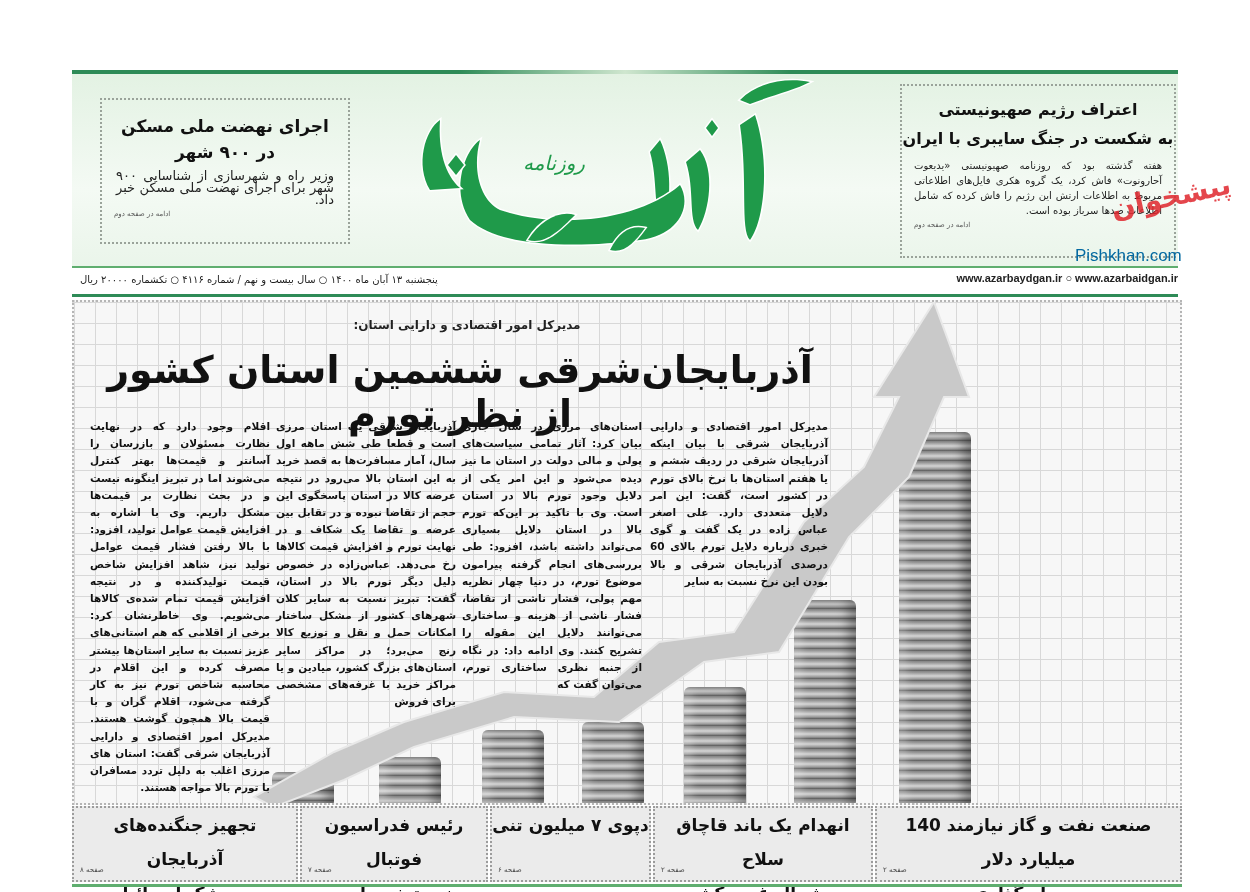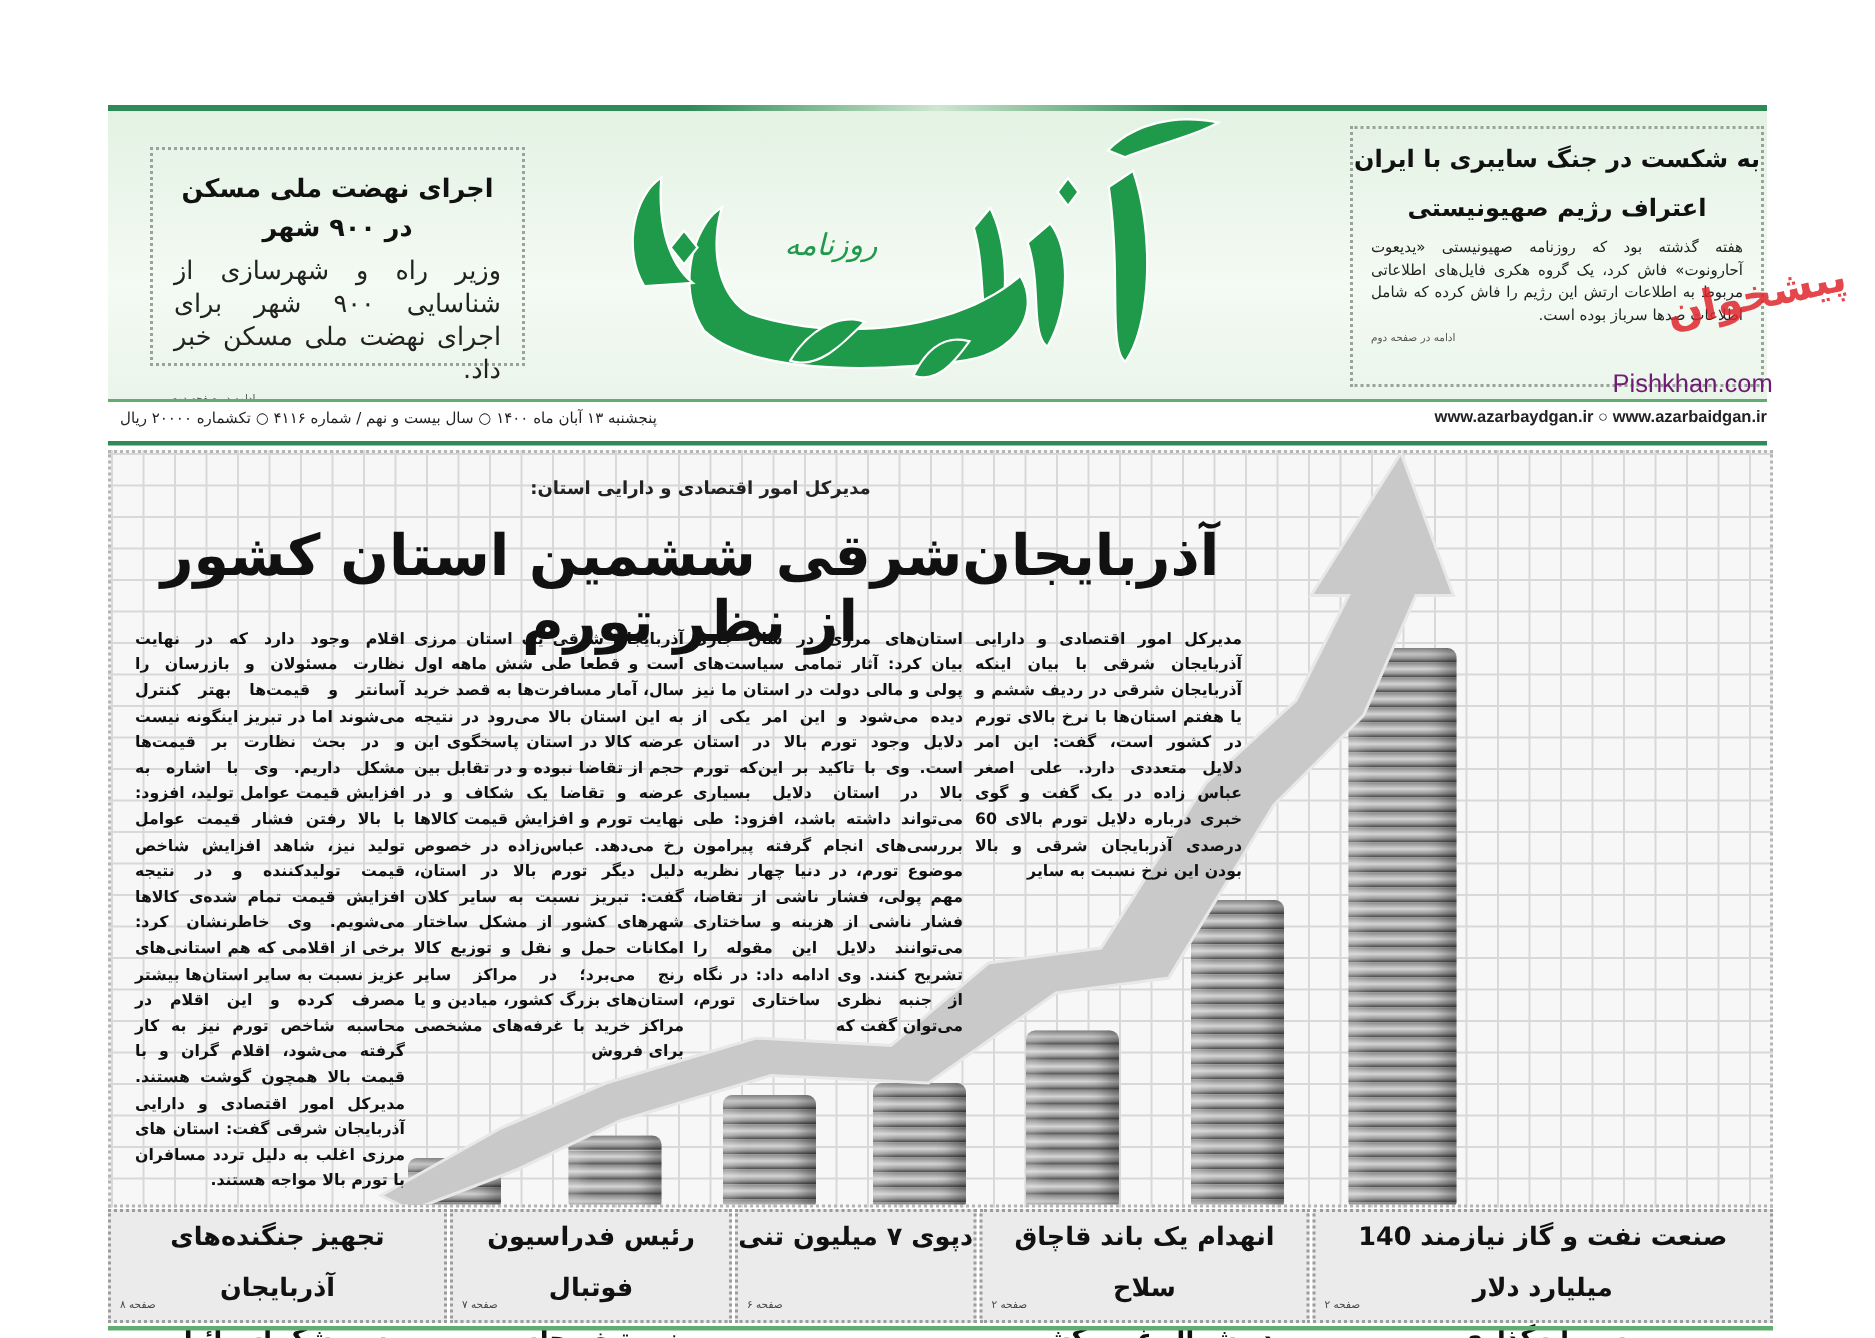--- a/index.html
+++ b/index.html
@@ -4,41 +4,41 @@
 <style>
   html,body{margin:0;padding:0;}
   body{width:1250px;height:892px;background:#ffffff;position:relative;overflow:hidden;font-family:"DejaVu Sans",sans-serif;}
   .abs{position:absolute;}
   .topline{left:72px;top:70px;width:1106px;height:4px;background:linear-gradient(90deg,#2e8b57 0%,#2e8b57 35%,#cfe6cf 50%,#2e8b57 65%,#2e8b57 100%);}
   .masthead{left:72px;top:74px;width:1106px;height:192px;background:linear-gradient(180deg,#e3f2e3 0%,#f4faf4 60%,#eaf5ea 100%);}
   .box{border:2px dotted #9aa39a;box-sizing:border-box;}
   .leftbox{left:100px;top:98px;width:250px;height:146px;}
   .rightbox{left:900px;top:84px;width:276px;height:174px;}
   .boxtitle{font-family:"DejaVu Sans",sans-serif;font-weight:bold;color:#111;text-align:center;direction:rtl;}
-  .boxbody{font-size:17px;color:#222;line-height:22px;direction:rtl;text-align:justify;}
+  .boxbody{font-size:13px;color:#222;line-height:12px;direction:rtl;text-align:justify;}
   .cont{font-size:7px;color:#555;direction:rtl;text-align:left;}
   .logo{left:410px;top:70px;width:420px;height:200px;}
   .dateline{left:72px;top:266px;width:1106px;height:26px;border-top:2px solid #5fae6f;border-bottom:3px solid #2e8b57;background:#fff;}
   .datetext{left:80px;top:274px;font-size:10px;color:#222;direction:rtl;}
   .webtext{right:72px;top:272px;font-size:11px;font-weight:bold;color:#222;font-family:"Liberation Sans",sans-serif;}
   .mainframe{left:72px;top:300px;width:1110px;height:505px;border:2px dotted #b5b5b5;box-sizing:border-box;overflow:hidden;
     background-color:#f7f7f7;
     background-image:linear-gradient(#d8d8d8 1px,transparent 1px),linear-gradient(90deg,#d8d8d8 1px,transparent 1px);
     background-size:21px 21px;}
   .kicker{left:340px;top:318px;width:230px;font-size:12px;font-weight:bold;color:#222;direction:rtl;text-align:center;margin-left:12px;}
   .headline{left:95px;top:348px;width:730px;font-size:38px;font-weight:bold;color:#111;direction:rtl;text-align:center;font-family:"DejaVu Sans",sans-serif;letter-spacing:-1px;}
   .col{font-size:10.5px;line-height:17.2px;color:#111;direction:rtl;text-align:justify;font-weight:bold;}
   .coin{position:absolute;border-radius:6px;background:repeating-linear-gradient(180deg,#8e8e8e 0px,#d4d4d4 4px,#9a9a9a 7px,#555 9px,#bdbdbd 10px);box-shadow:inset -8px 0 12px rgba(0,0,0,.35),inset 8px 0 10px rgba(255,255,255,.25);}
   .arrow{left:0;top:0;}
   .bbox{position:absolute;top:806px;height:76px;border:2px dotted #9c9c9c;box-sizing:border-box;background:#ebebeb;}
   .btitle{font-size:17px;font-weight:bold;color:#111;direction:rtl;text-align:center;line-height:34px;}
   .bpage{position:absolute;left:6px;bottom:6px;font-size:7px;color:#444;direction:rtl;}
   .bottomline{left:72px;top:884px;width:1110px;height:3px;background:#5fae6f;}
   .wm{left:1110px;top:180px;color:#e0262d;font-size:28px;font-weight:bold;transform:rotate(-12deg);direction:rtl;opacity:.85;}
-  .wm2{left:1075px;top:246px;color:#701a75;font-size:17px;font-family:"Liberation Sans",sans-serif;}
+  .wm2{left:1075px;top:246px;color:#0369a1;font-size:17px;font-family:"Liberation Sans",sans-serif;}
 </style>
 </head>
 <body>
 
 <div class="abs topline"></div>
 <div class="abs masthead"></div>
 
 <div class="abs box leftbox">
   <div class="boxtitle" style="font-size:17px;margin-top:16px;">اجرای نهضت ملی مسکن</div>
   <div class="boxtitle" style="font-size:17px;margin-top:6px;">در ۹۰۰ شهر</div>
@@ -58,22 +58,22 @@
       <path d="M118 170 C130 150 150 140 165 145 C150 160 135 175 118 170 Z"></path>
       <path d="M200 180 C210 160 222 155 235 158 C225 172 214 184 200 180 Z"></path>
       <path d="M38 95 l8 -10 l8 10 l-8 10 Z"></path>
       <path d="M296 58 l6 -8 l6 8 l-6 8 Z"></path>
     </g>
     <text x="175" y="100" font-size="20" fill="#1f9a4a" font-style="italic" direction="rtl" font-family="DejaVu Serif, serif">روزنامه</text>
   </svg>
 </div>
 
 <div class="abs box rightbox">
+  <div class="boxtitle" style="font-size:16px;margin-top:14px;">اعتراف رژیم صهیونیستی</div>
   <div class="boxtitle" style="font-size:16px;margin-top:10px;">به شکست در جنگ سایبری با ایران</div>
-  <div class="boxtitle" style="font-size:16px;margin-top:14px;">اعتراف رژیم صهیونیستی</div>
   <div class="boxbody" style="font-size:10px;line-height:15px;margin:10px 12px 0 12px;">هفته گذشته بود که روزنامه صهیونیستی «یدیعوت آحارونوت» فاش کرد، یک گروه هکری فایل‌های اطلاعاتی مربوط به اطلاعات ارتش این رژیم را فاش کرده که شامل اطلاعات صدها سرباز بوده است.</div>
   <div class="cont" style="margin:3px 12px;">ادامه در صفحه دوم</div>
 </div>
 
 <div class="abs wm">پیشخوان</div>
 <div class="abs wm2">Pishkhan.com</div>
 
 <div class="abs dateline"></div>
 <div class="abs datetext">پنجشنبه ۱۳ آبان ماه ۱۴۰۰ ○ سال بیست و نهم / شماره ۴۱۱۶ ○ تکشماره ۲۰۰۰۰ ریال</div>
 <div class="abs webtext">www.azarbaydgan.ir ○ www.azarbaidgan.ir</div>

